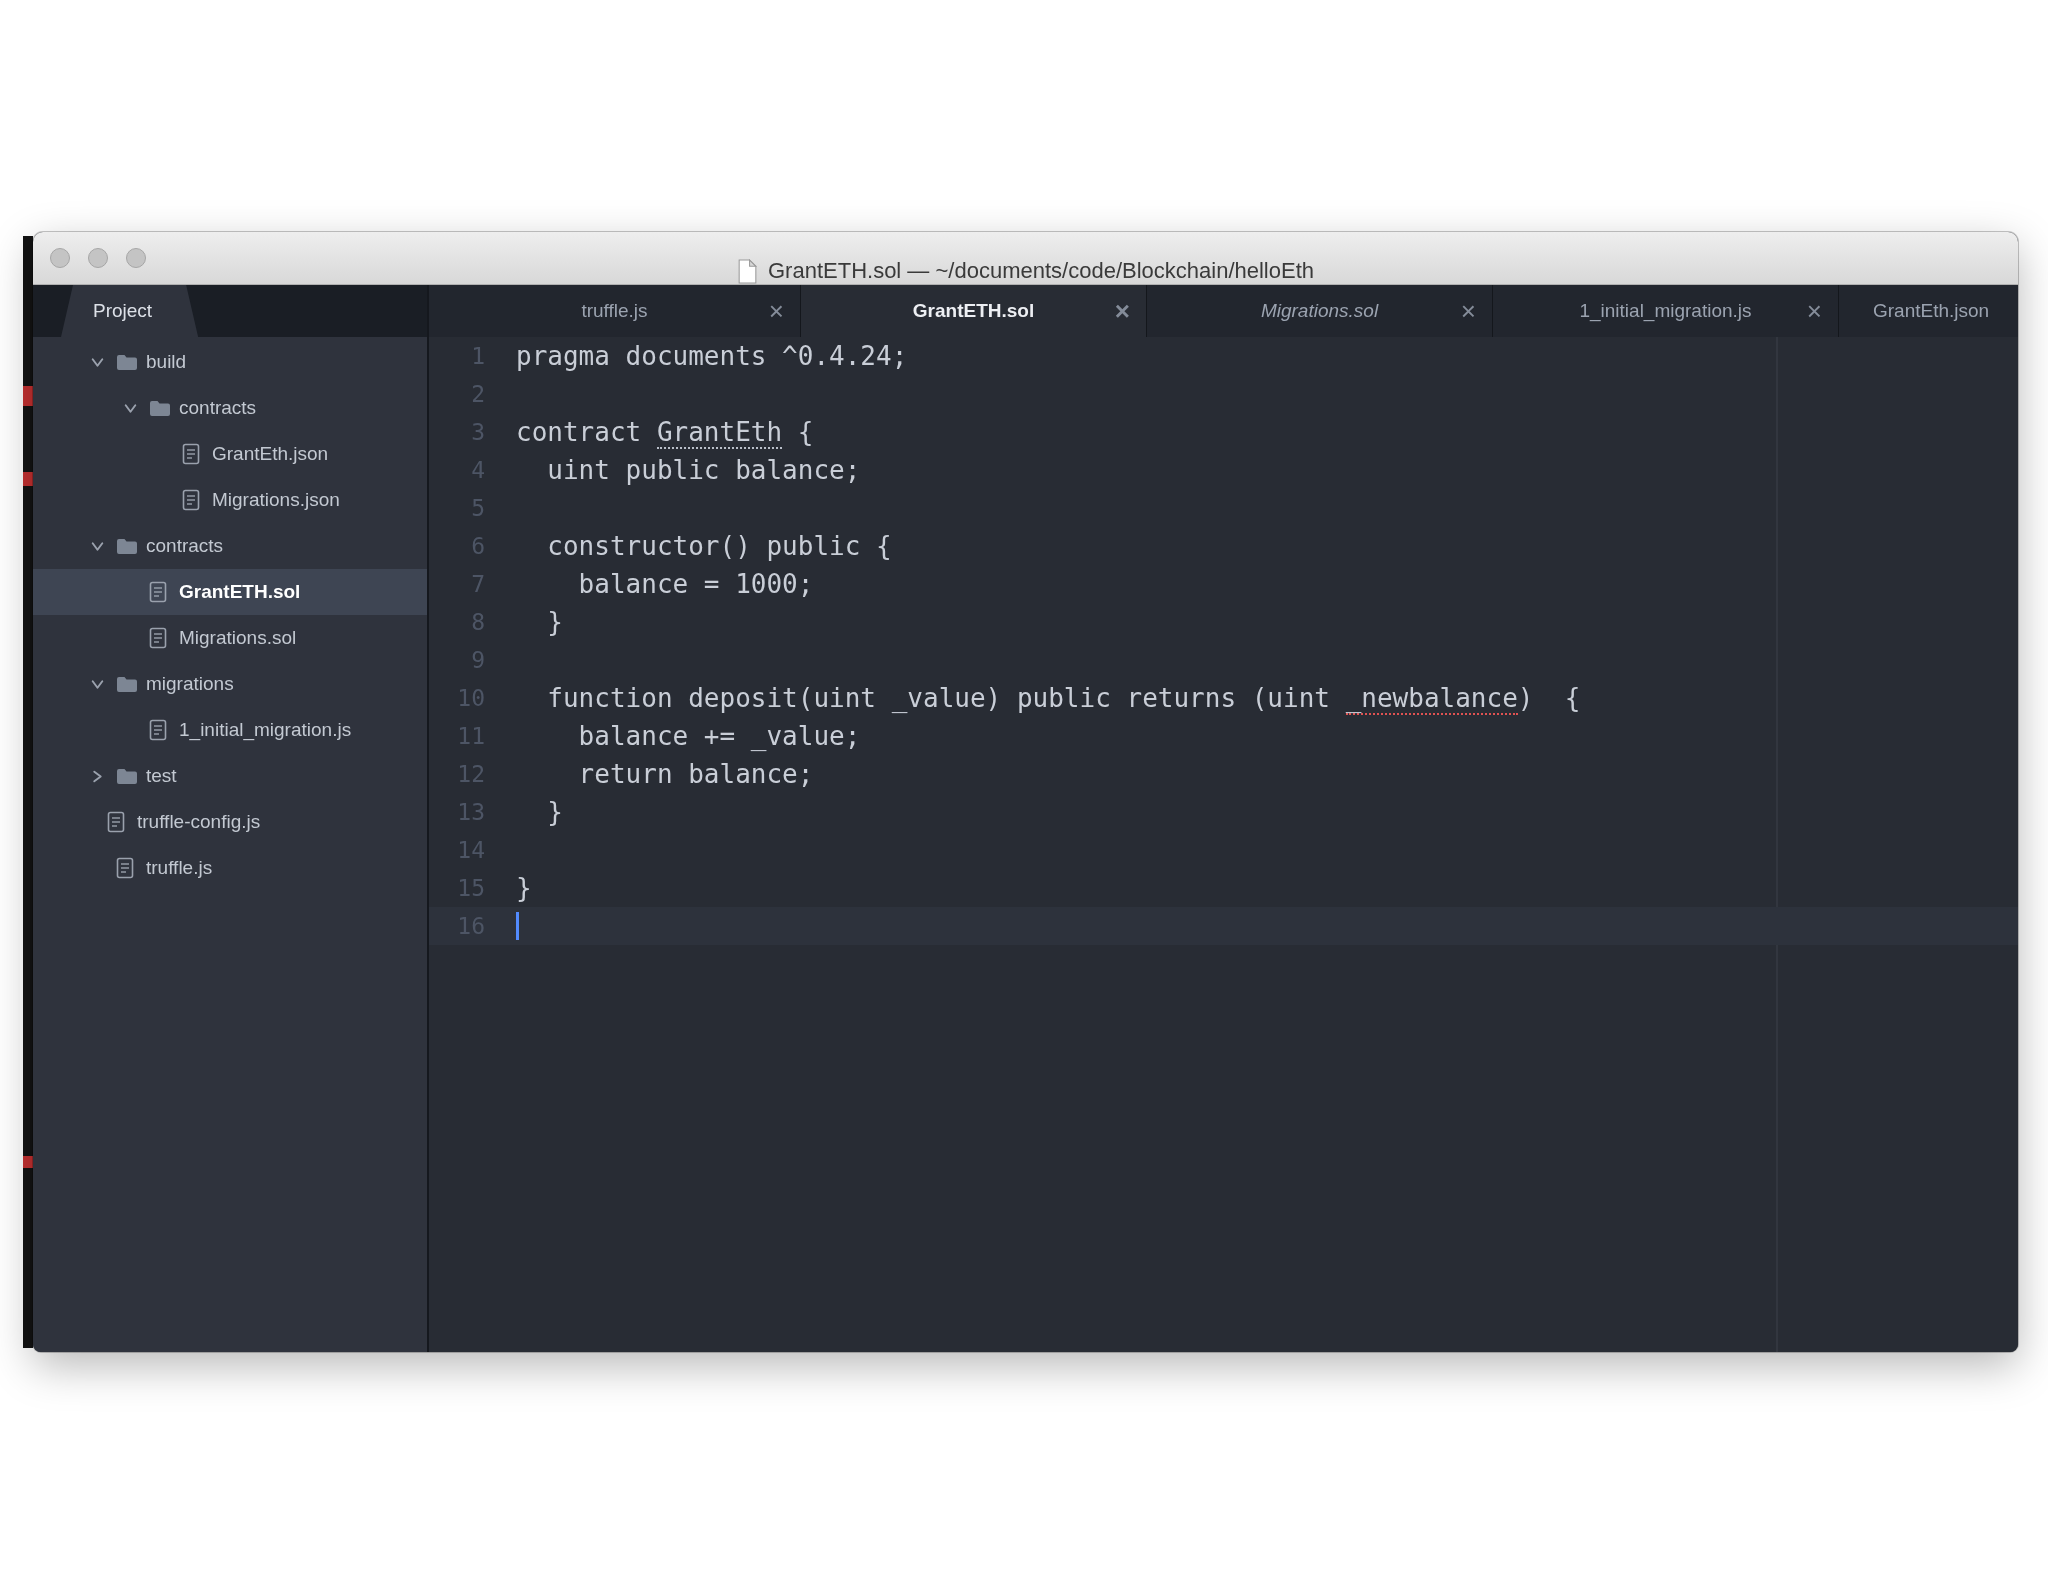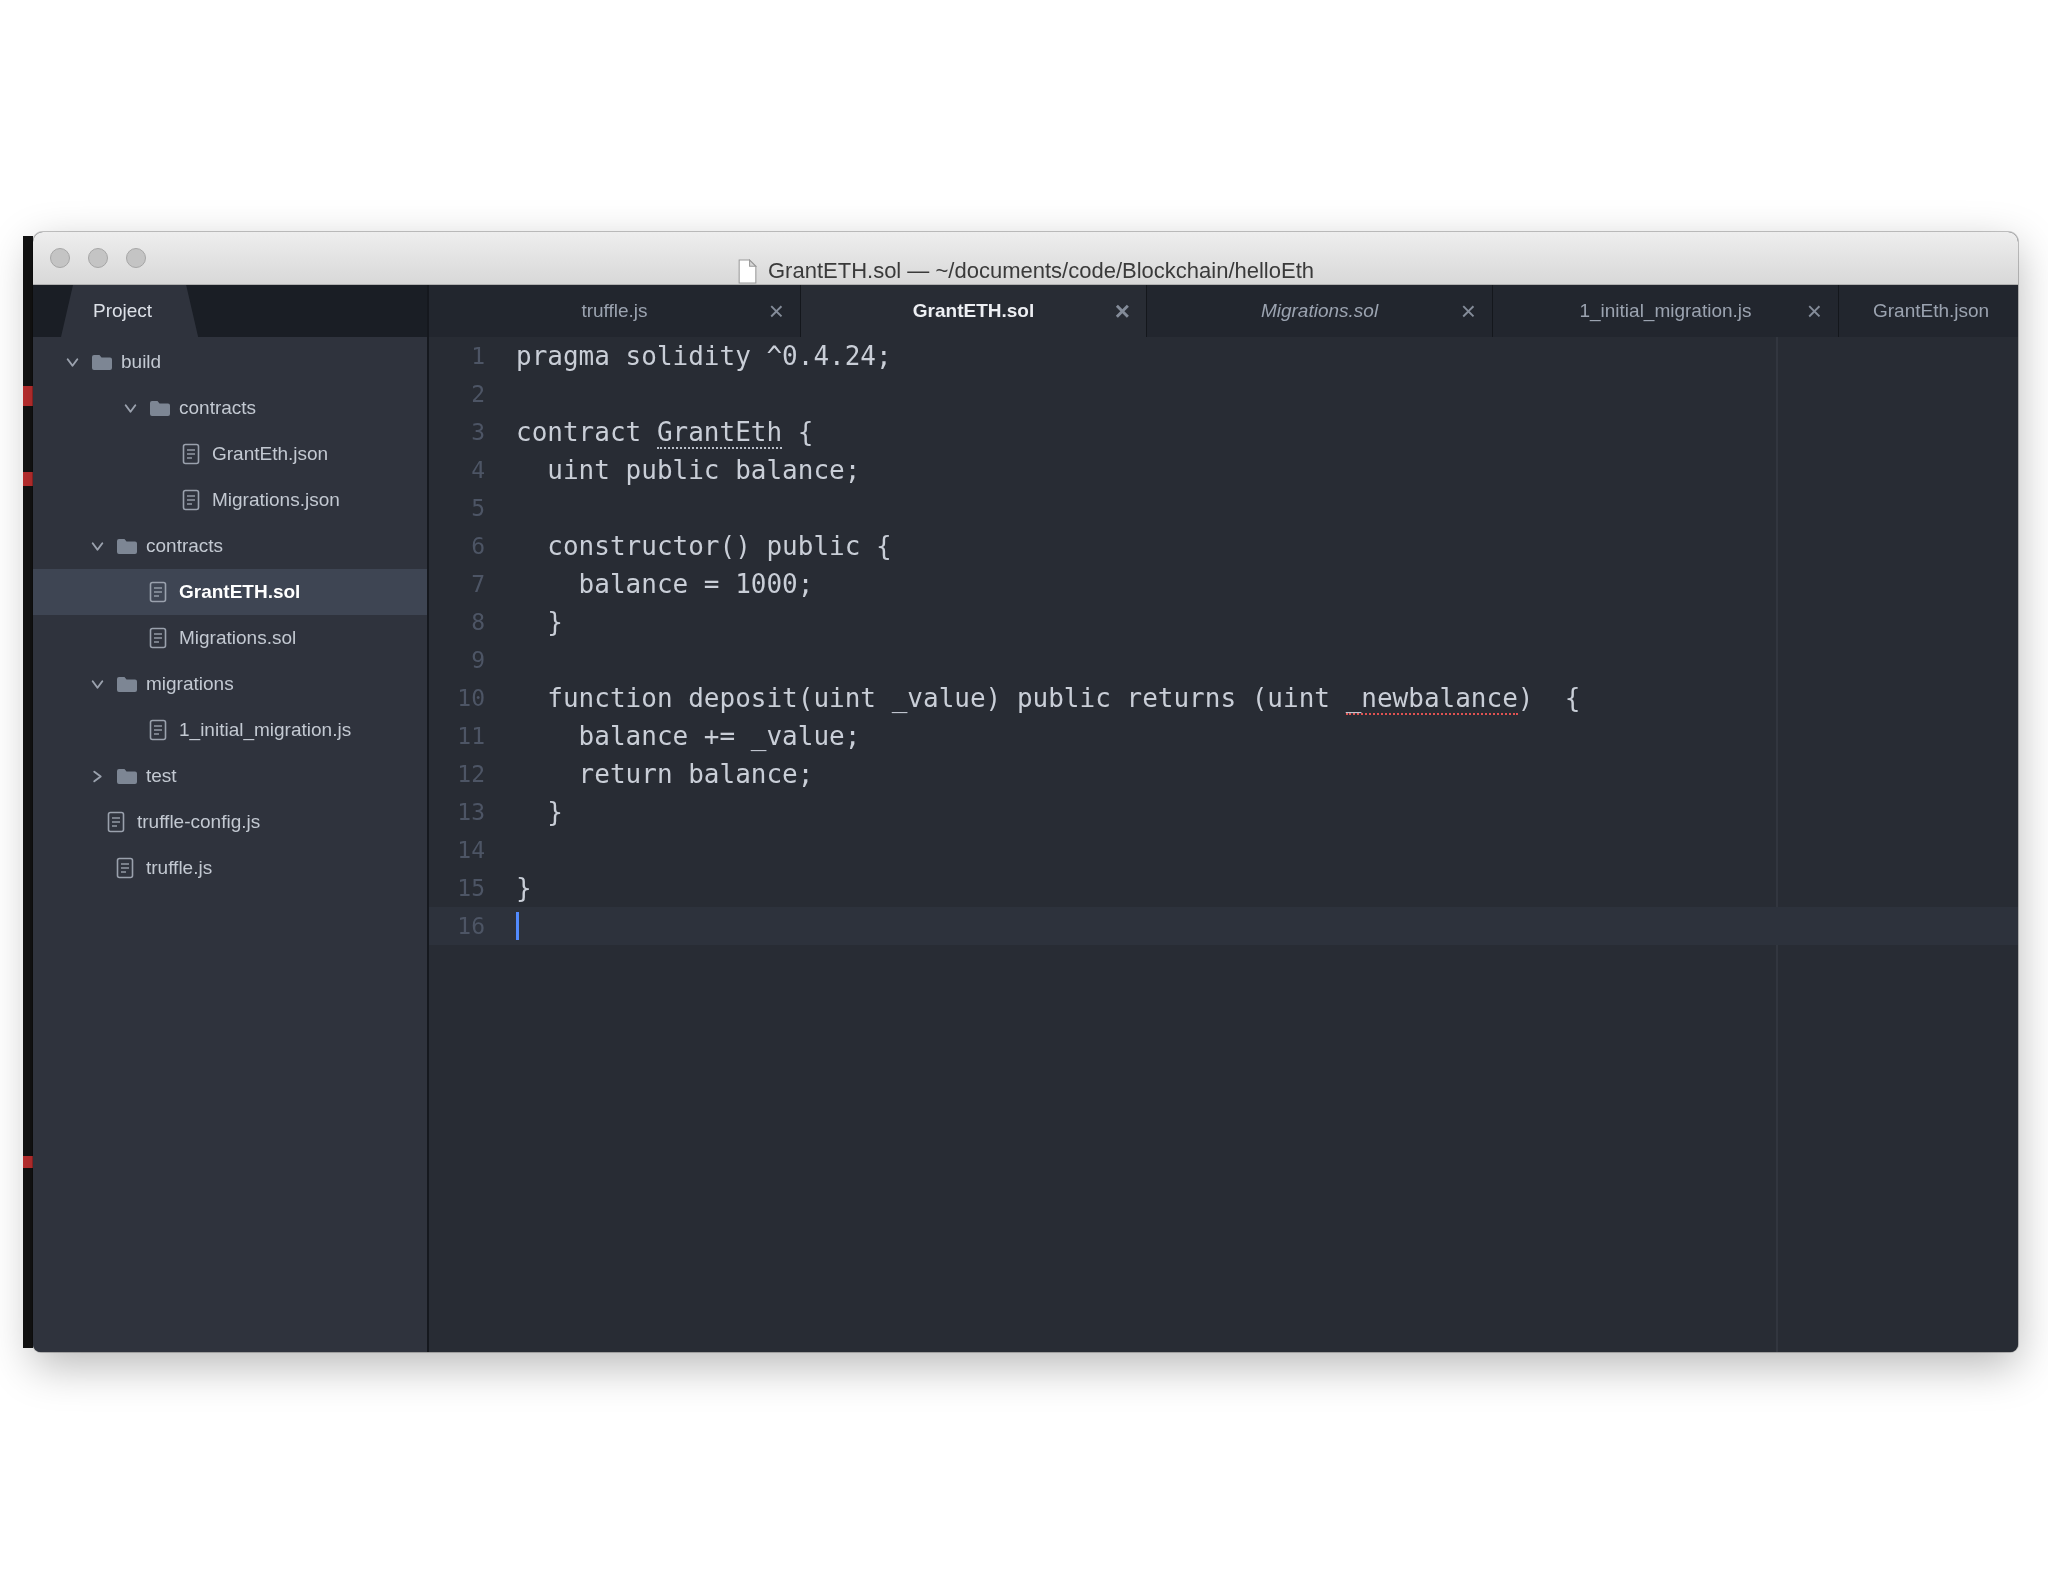--- a/index.html
+++ b/index.html
@@ -120,21 +120,21 @@
 
   <div class="main">
 
     <div class="sidebar">
       <div class="sidebar-header">
         <div class="project-tab">
           <span>Project</span>
         </div>
       </div>
       <div class="tree" id="tree">
-          <div class="tree-row" style="padding-left: 32px;">
+          <div class="tree-row" style="padding-left: 57px;">
             <span class="chev open">
               <svg width="15" height="15" viewBox="0 0 14 14">
                 <polyline points="4,2.5 10,7 4,11.5" fill="none" stroke="#9aa1ad" stroke-width="1.8" stroke-linecap="round" stroke-linejoin="round"></polyline>
               </svg>
             </span>
             <span class="ticon">
               <svg width="22" height="18" viewBox="0 0 22 18">
                 <path d="M1 4 q0-2 2-2 h5.5 l2 2.5 h8.5 q2 0 2 2 v8.5 q0 2-2 2 H3 q-2 0-2-2 Z" fill="#7d8694"></path>
               </svg>
             </span>
@@ -292,21 +292,21 @@
           </div>
           <div class="tab">
             <span class="tab-label">GrantEth.json</span>
           </div>
         </div>
       <div class="editor">
         <div class="ruler"></div>
         <div class="code" id="code">
             <div class="line">
               <span class="gutter">1</span>
-              <span class="line-text"><span>pragma solidity ^0.4.24;</span></span>
+              <span class="line-text"><span>pragma documents ^0.4.24;</span></span>
             </div>
             <div class="line">
               <span class="gutter">2</span>
               <span class="line-text"></span>
             </div>
             <div class="line">
               <span class="gutter">3</span>
               <span class="line-text"><span>contract </span><span class="u-spell">GrantEth</span><span> {</span></span>
             </div>
             <div class="line">

